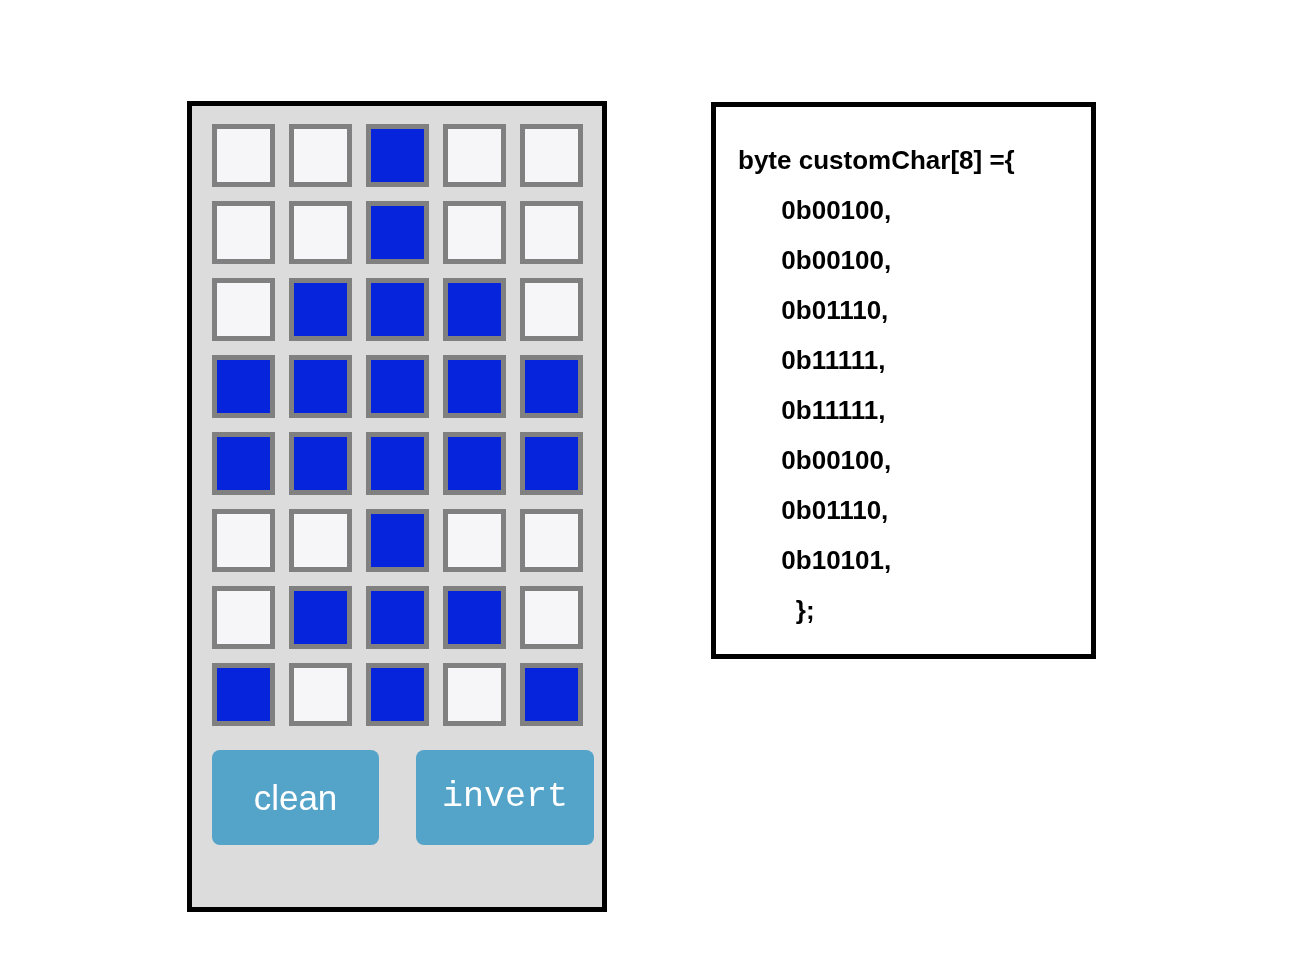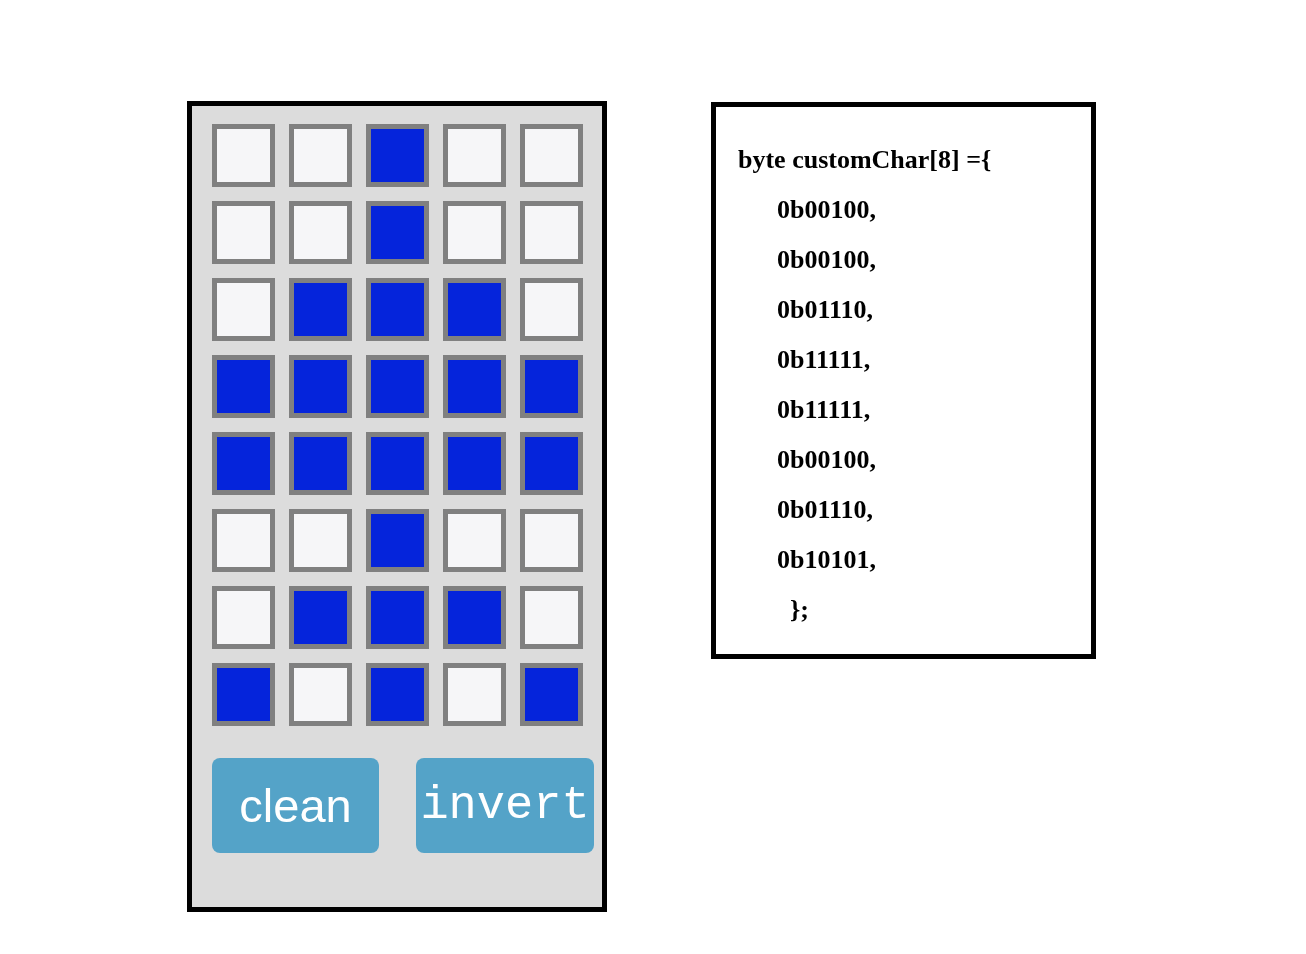--- a/index.html
+++ b/index.html
@@ -54,29 +54,29 @@
 
   #button-row {
     position: absolute;
     left: 20px;
     top: 644px;
     width: 382px;
     height: 95px;
   }
   .action-button {
     position: absolute;
-    top: 8px;
+    top: 0;
     width: 167px;
     height: 95px;
     background: #54a3c8;
     color: #ffffff;
     border: none;
     border-radius: 8px;
     font-family: "Liberation Sans", sans-serif;
-    font-size: 47px;
+    font-size: 35px;
     line-height: 95px;
     text-align: center;
     cursor: pointer;
     padding: 0;
   }
   #clean-button { left: 0px; }
   #invert-button { left: 204px; width: 178px; font-family: Liberation Mono, monospace; }
 
   
   #code-panel {
@@ -87,21 +87,21 @@
     height: 547px;
     background: #ffffff;
     border: 5px solid #000000;
     box-sizing: content-box;
   }
   #code-block {
     margin: 0;
     position: absolute;
     left: 22px;
     top: 28px;
-    font-family: Liberation Serif, serif;
+    font-family: Liberation Sans, sans-serif;
     font-weight: bold;
     font-size: 26px;
     line-height: 50px;
     color: #000000;
     white-space: pre;
     letter-spacing: 0px;
   }
 </style>
 </head>
 <body>

